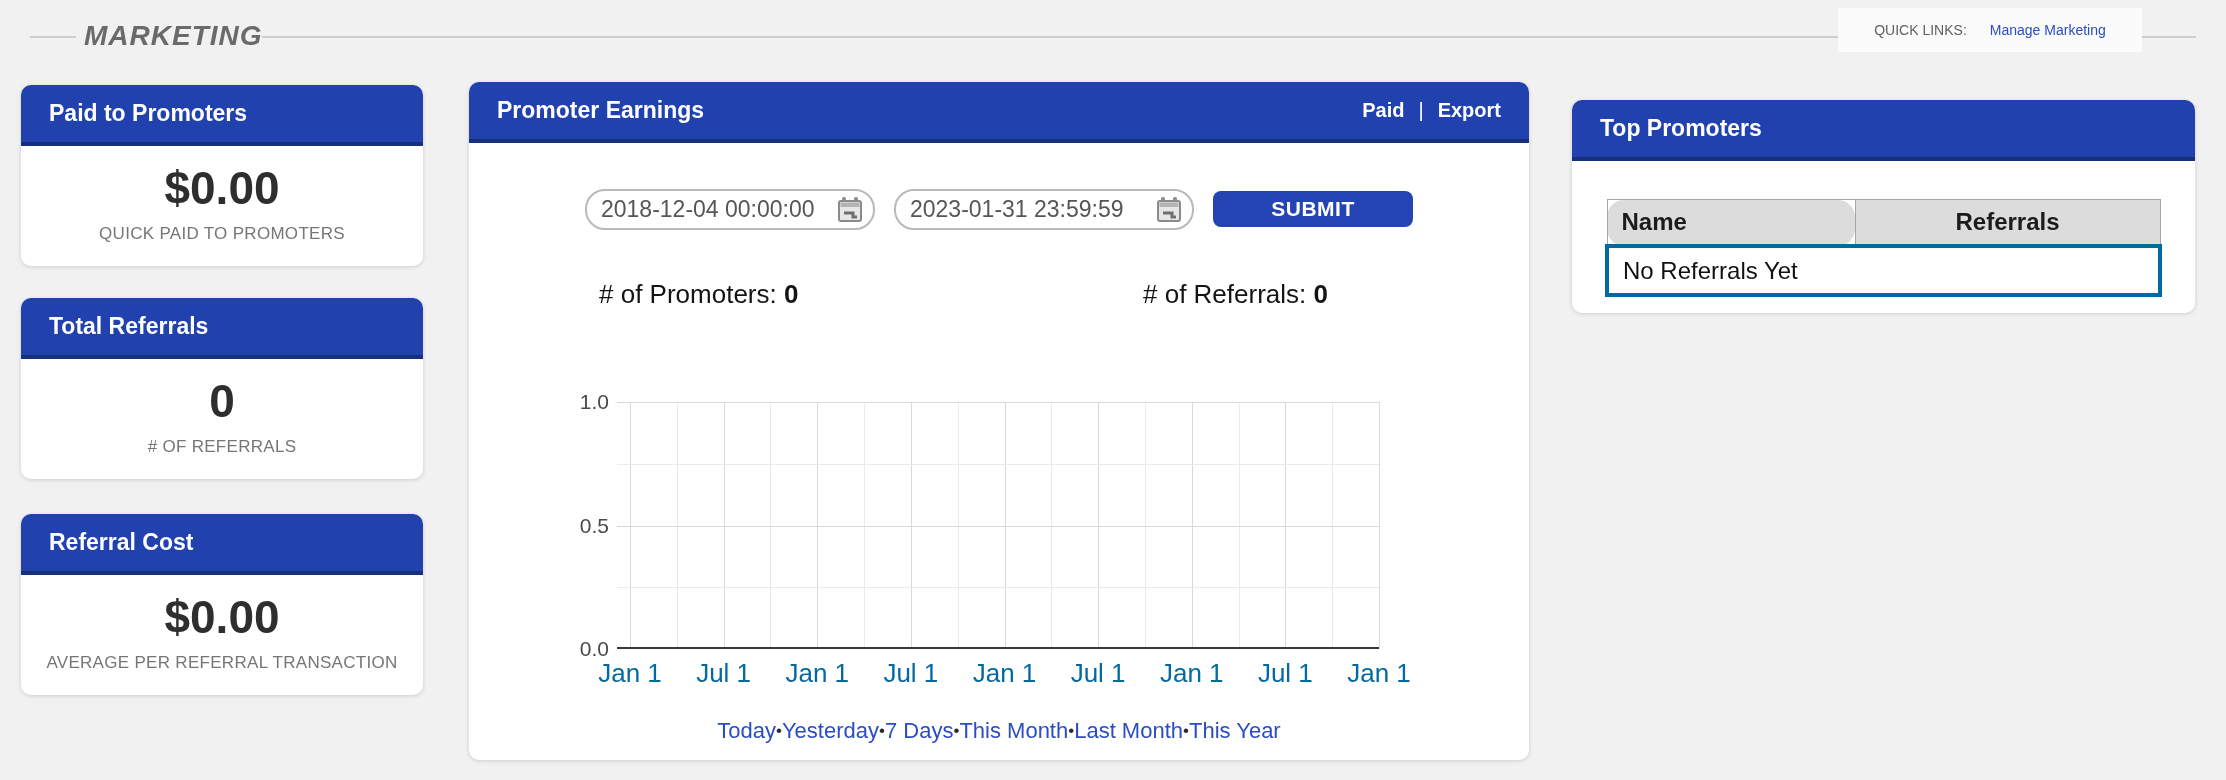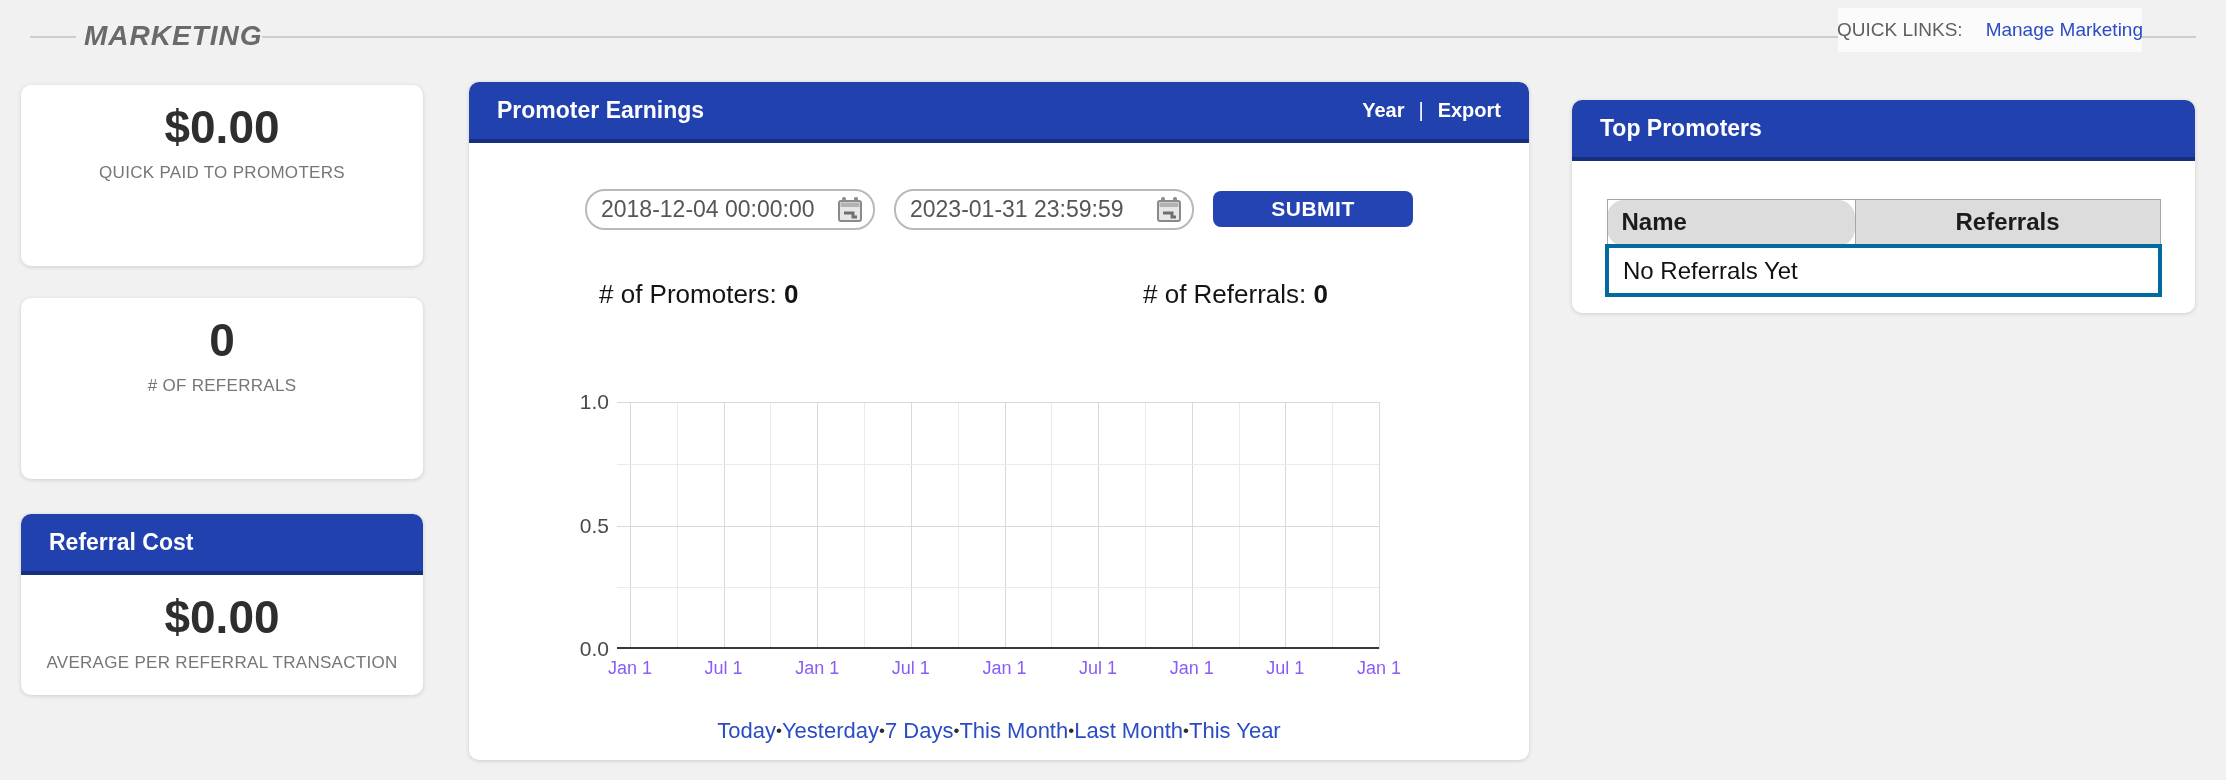--- a/index.html
+++ b/index.html
@@ -14,21 +14,21 @@
   #line-left{left:30px;width:46px;}
   #line-main{left:262px;width:1934px;}
   .marketing-title{
     position:absolute;left:84px;top:20px;
     font-size:28px;font-style:italic;font-weight:bold;
     color:#6a6a6a;letter-spacing:1px;
   }
   .quick-links{
     position:absolute;left:1838px;top:8px;width:304px;height:44px;
     background:#fbfbfc;display:flex;align-items:center;justify-content:center;
-    gap:23px;font-size:19px;white-space:nowrap;
+    gap:23px;font-size:14px;white-space:nowrap;
   }
   .quick-links .ql-label{color:#5f5f5f;}
   a.link{color:#2a4cc4;text-decoration:none;cursor:pointer;}
 
   
   .panel{
     position:absolute;background:#ffffff;border-radius:10px;
     box-shadow:0 1px 4px rgba(0,0,0,0.15);
   }
   .panel-head{
@@ -72,21 +72,21 @@
   .stat-line b{font-weight:bold;}
 
   
   #chart-plot{position:absolute;left:161px;top:320px;width:749px;height:247px;}
   .gridline-v{position:absolute;top:0;width:1px;height:247px;}
   .gridline-h{position:absolute;left:-13px;width:762px;height:1px;}
   .grid-major{background:#d9d9d9;}
   .grid-minor{background:#eaeaea;}
   .x-axis{position:absolute;left:-13px;top:245px;width:762px;height:2px;background:#383838;}
   .y-tick{position:absolute;width:80px;left:-101px;text-align:right;font-size:21px;color:#4a4a4a;}
-  .x-tick{position:absolute;top:256px;width:90px;margin-left:-45px;text-align:center;font-size:18px;color:#8b5cf6;white-space:nowrap;}
+  .x-tick{position:absolute;top:256px;width:90px;margin-left:-45px;text-align:center;font-size:26px;color:#0369a1;white-space:nowrap;}
 
   .quick-ranges{
     position:absolute;left:0;top:636px;width:100%;
     display:flex;align-items:center;justify-content:center;
     font-size:22px;white-space:nowrap;
   }
   .range-sep{color:#2b2b2b;font-size:17px;}
 
   
   #promoters-panel{left:1572px;top:100px;width:623px;height:213px;}
@@ -110,42 +110,48 @@
 
 <div class="hdr-line" id="line-left"></div>
 <div class="hdr-line" id="line-main"></div>
 <div class="marketing-title">MARKETING</div>
 <div class="quick-links">
   <span class="ql-label">QUICK LINKS:</span>
   <a class="link">Manage Marketing</a>
 </div>
 
 <div class="panel stat-card" id="card-paid">
+  <div class="panel-head">
+    <span class="p-title">Paid to Promoters</span>
+  </div>
   <div class="card-value">$0.00</div>
   <div class="card-caption">QUICK PAID TO PROMOTERS</div>
 </div>
 
 <div class="panel stat-card" id="card-referrals">
+  <div class="panel-head">
+    <span class="p-title">Total Referrals</span>
+  </div>
   <div class="card-value">0</div>
   <div class="card-caption"># OF REFERRALS</div>
 </div>
 
 <div class="panel stat-card" id="card-cost">
   <div class="panel-head">
     <span class="p-title">Referral Cost</span>
   </div>
   <div class="card-value">$0.00</div>
   <div class="card-caption">AVERAGE PER REFERRAL TRANSACTION</div>
 </div>
 
 <div class="panel" id="earnings-panel">
   <div class="panel-head">
     <span class="p-title">Promoter Earnings</span>
     <span class="head-actions">
-      <a>Year</a>
+      <a>Paid</a>
       <span class="head-sep">|</span>
       <a>Export</a>
     </span>
   </div>
 
   <div class="date-input" id="date-from">
     <span>2018-12-04 00:00:00</span>
     <svg class="cal-icon" width="30" height="30" viewBox="0 0 30 30">
       <rect x="7" y="2" width="4" height="7" rx="1.5" fill="#8f8f8f"></rect>
       <rect x="19" y="2" width="4" height="7" rx="1.5" fill="#8f8f8f"></rect>

